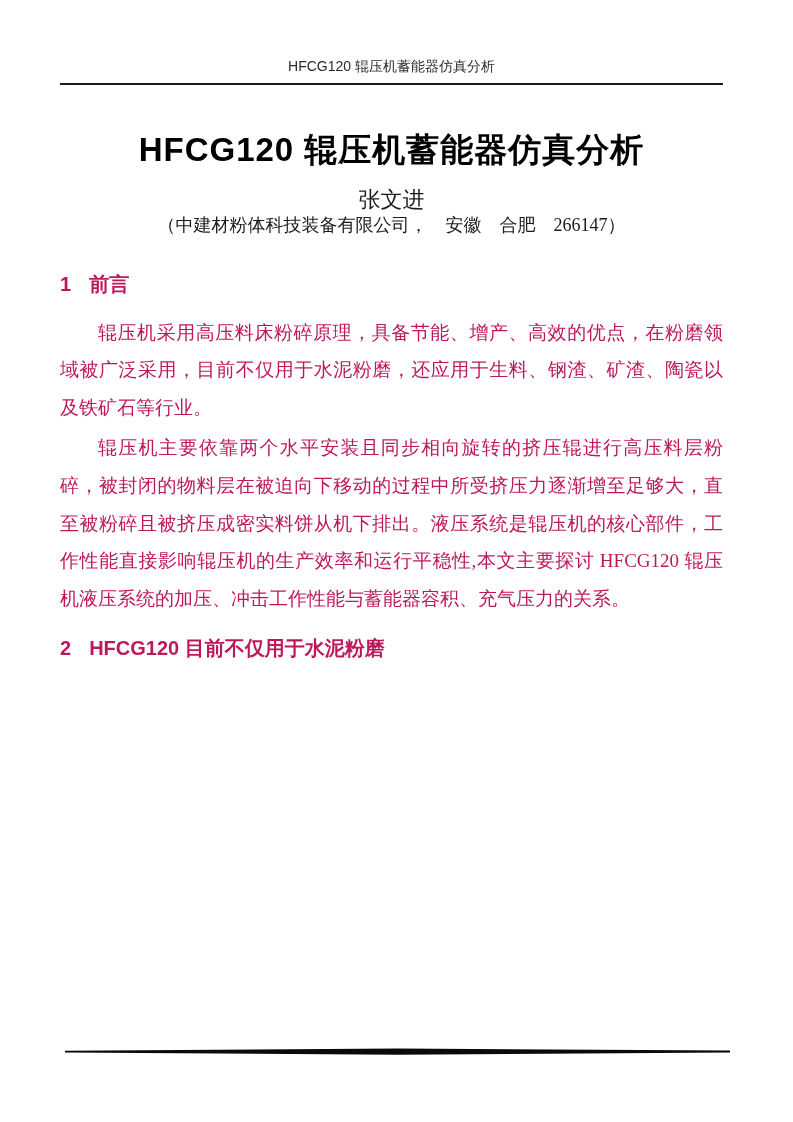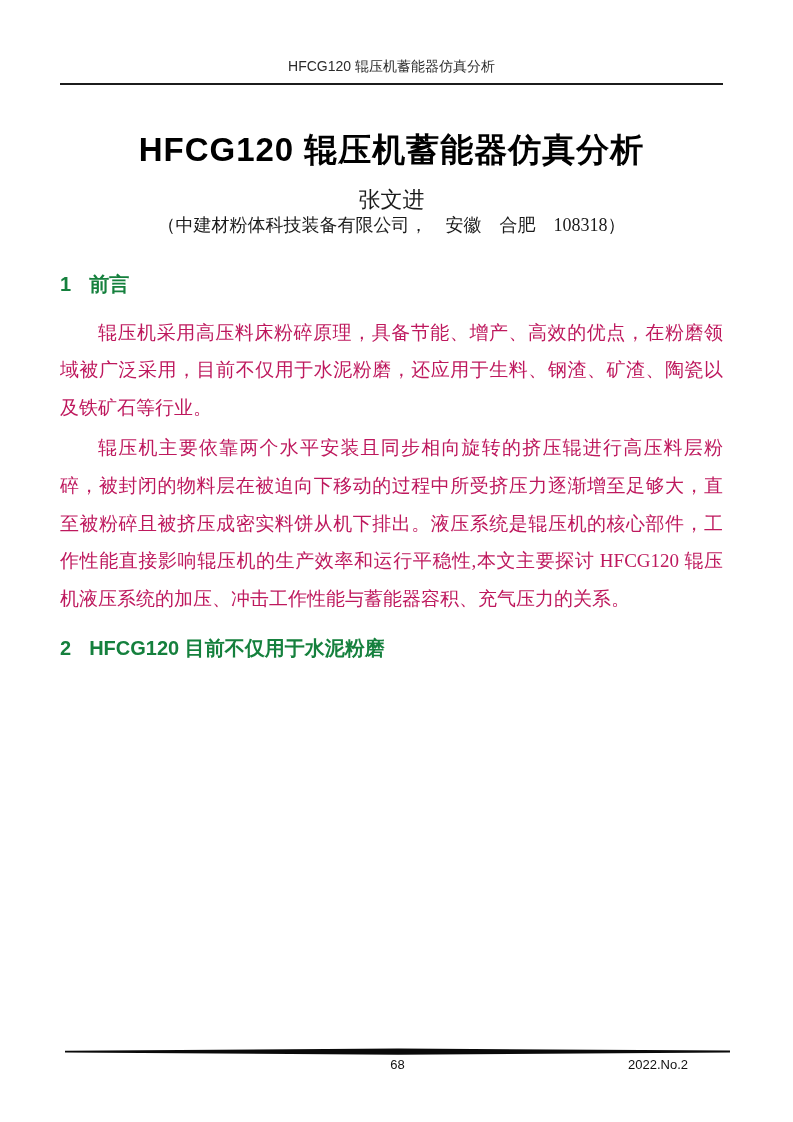--- a/index.html
+++ b/index.html
@@ -53,21 +53,21 @@
     text-align: center;
     font-size: 18px;
     line-height: 26px;
   }
   .section-heading {
     margin-top: 33px;
     font-family: "Liberation Sans", "DejaVu Sans", sans-serif;
     font-weight: bold;
     font-size: 20px;
     line-height: 26px;
-    color: #15803d;
+    color: #be185d;
   }
   .section-heading .sec-num {
     display: inline-block;
     margin-right: 18px;
   }
   .section-heading.second {
     margin-top: 18px;
   }
   .body-para {
     margin: 3px 0 0 0;
@@ -114,39 +114,35 @@
 
 <div class="page">
   <div class="content">
 
     <div class="running-header">HFCG120 辊压机蓄能器仿真分析</div>
 
     <h1 class="paper-title">HFCG120 辊压机蓄能器仿真分析</h1>
 
     <div class="author">张文进</div>
 
-    <div class="affiliation">（中建材粉体科技装备有限公司，　安徽　合肥　108318）</div>
+    <div class="affiliation">（中建材粉体科技装备有限公司，　安徽　合肥　266147）</div>
 
     <h2 class="section-heading">
       <span class="sec-num">1</span><span>前言</span>
     </h2>
 
     <p class="body-para">辊压机采用高压料床粉碎原理，具备节能、增产、高效的优点，在粉磨领域被广泛采用，目前不仅用于水泥粉磨，还应用于生料、钢渣、矿渣、陶瓷以及铁矿石等行业。</p>
 
     <p class="body-para">辊压机主要依靠两个水平安装且同步相向旋转的挤压辊进行高压料层粉碎，被封闭的物料层在被迫向下移动的过程中所受挤压力逐渐增至足够大，直至被粉碎且被挤压成密实料饼从机下排出。液压系统是辊压机的核心部件，工作性能直接影响辊压机的生产效率和运行平稳性,本文主要探讨 HFCG120 辊压机液压系统的加压、冲击工作性能与蓄能器容积、充气压力的关系。</p>
 
     <h2 class="section-heading second">
       <span class="sec-num">2</span><span>HFCG120 目前不仅用于水泥粉磨</span>
     </h2>
 
 
   </div>
 
   <div class="footer">
     <svg class="footer-bar" viewBox="0 0 665 8" preserveAspectRatio="none">
       <polygon points="0,2.8 333,0.4 665,2.6 665,4.4 333,6.8 0,4.4" fill="#0a0a0a"></polygon>
     </svg>
-    <div class="footer-row">
-      <span class="page-num">68</span>
-      <span class="issue">2022.No.2</span>
-    </div>
   </div>
 </div>
 
 </body></html>

